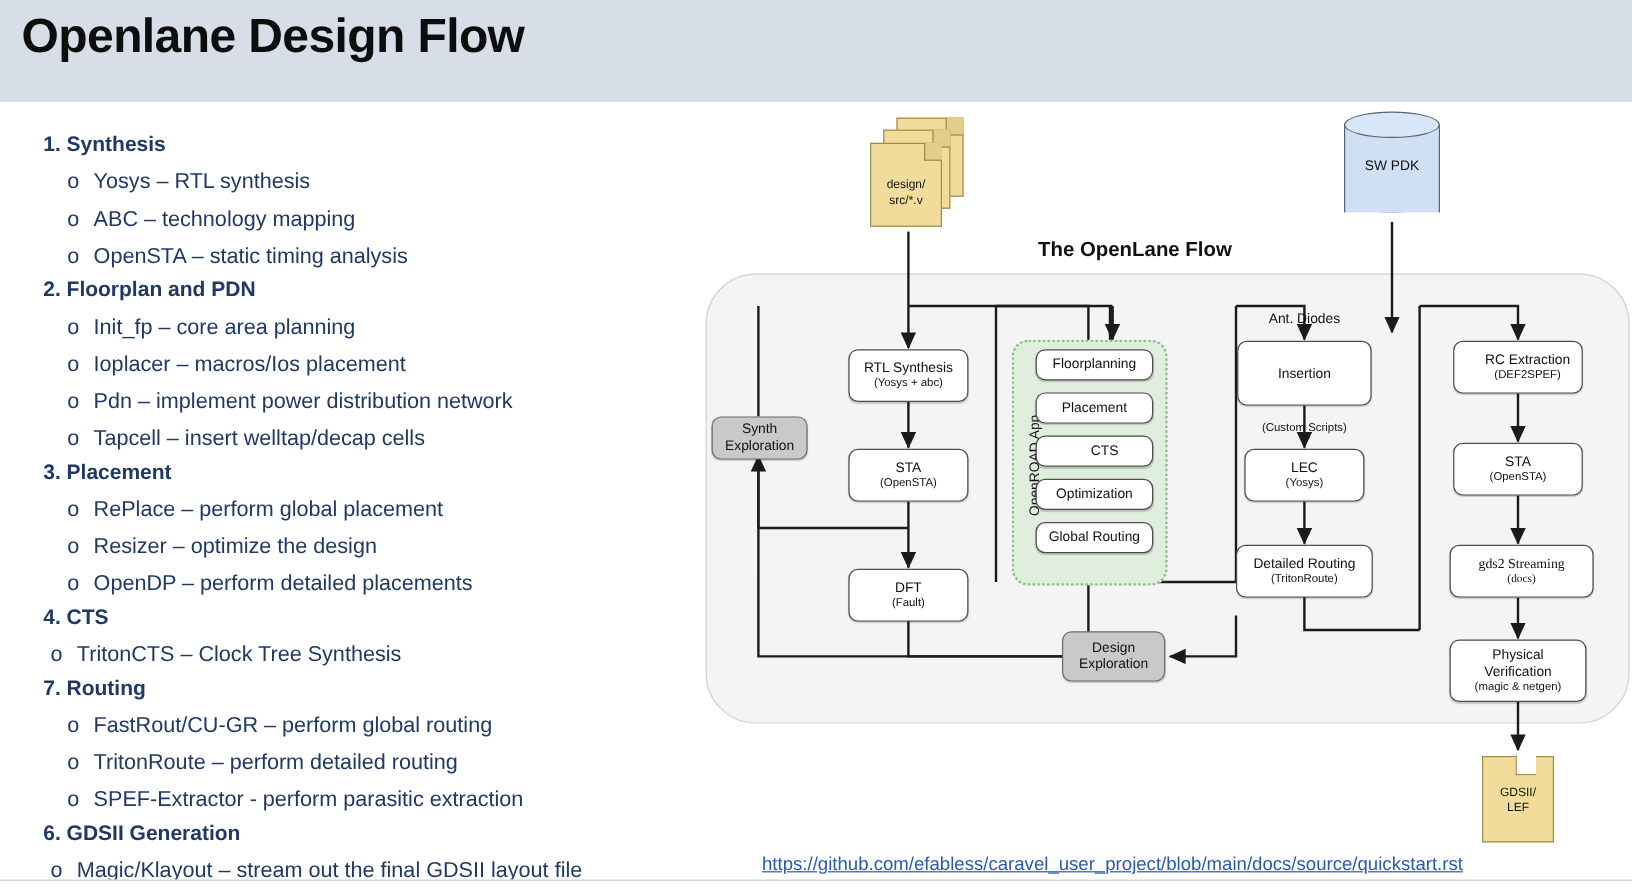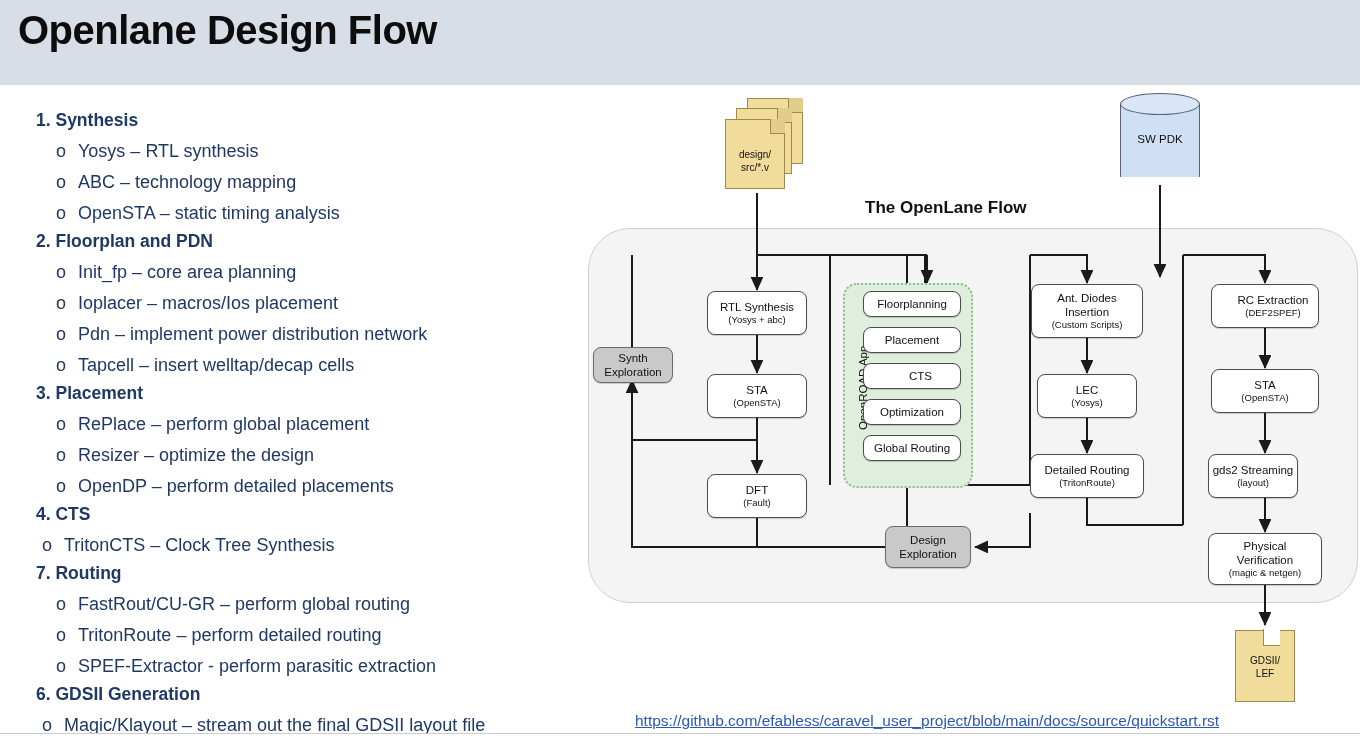--- a/index.html
+++ b/index.html
@@ -324,21 +324,21 @@
   <div class="node" style="left:288px;top:278px;width:98px;height:26px;padding-left:17px;">
     <span class="t1">CTS</span>
   </div>
   <div class="node" style="left:288px;top:314px;width:98px;height:26px;">
     <span class="t1">Optimization</span>
   </div>
   <div class="node" style="left:288px;top:350px;width:98px;height:26px;">
     <span class="t1">Global Routing</span>
   </div>
 
-  <div class="node" style="left:456px;top:199px;width:112px;height:54px;">
+  <div class="node" style="left:456px;top:199px;width:112px;height:54px;gap:32px;">
     <span class="t1">Ant. Diodes</span>
     <span class="t1">Insertion</span>
     <span class="t2">(Custom Scripts)</span>
   </div>
 
   <div class="node" style="left:462px;top:289px;width:100px;height:44px;">
     <span class="t1">LEC</span>
     <span class="t2">(Yosys)</span>
   </div>
 
@@ -350,23 +350,23 @@
   <div class="node" style="left:636px;top:199px;width:108px;height:44px;padding-left:16px;">
     <span class="t1">RC Extraction</span>
     <span class="t2">(DEF2SPEF)</span>
   </div>
 
   <div class="node" style="left:636px;top:284px;width:108px;height:44px;">
     <span class="t1">STA</span>
     <span class="t2">(OpenSTA)</span>
   </div>
 
-  <div class="node" style="left:633px;top:369px;width:90px;height:44px;">
+  <div class="node" style="left:633px;top:369px;width:120px;height:44px;font-family:Liberation Serif, serif;">
     <span class="t1">gds2 Streaming</span>
-    <span class="t2">(layout)</span>
+    <span class="t2">(docs)</span>
   </div>
 
   <div class="node" style="left:633px;top:448px;width:114px;height:52px;">
     <span class="t1">Physical</span>
     <span class="t1">Verification</span>
     <span class="t2">(magic &amp; netgen)</span>
   </div>
 
   <div class="node gray-node" style="left:310px;top:441px;width:86px;height:42px;">
     <span class="t1">Design</span>

